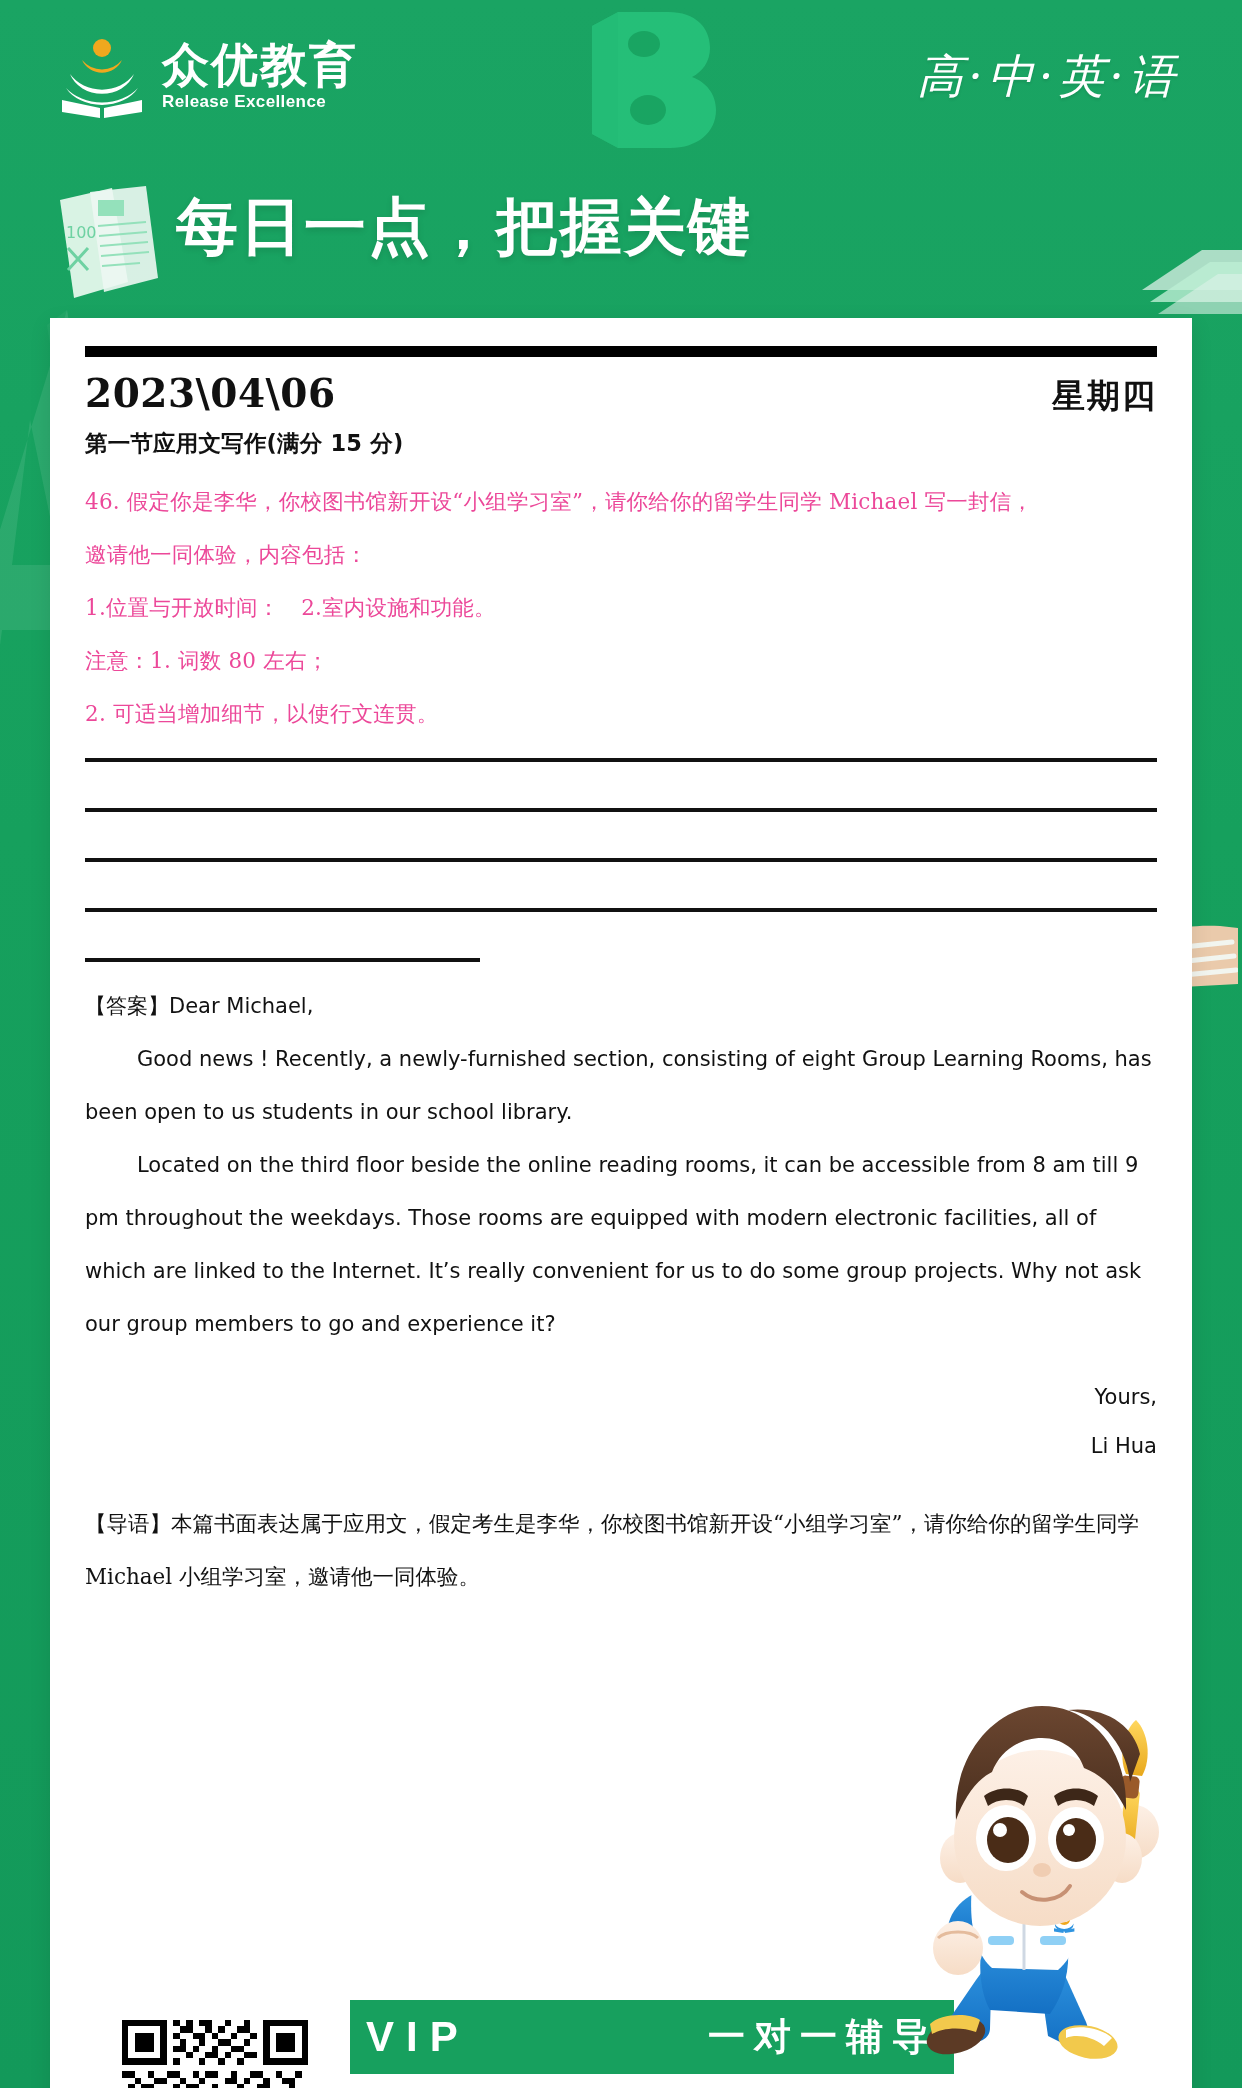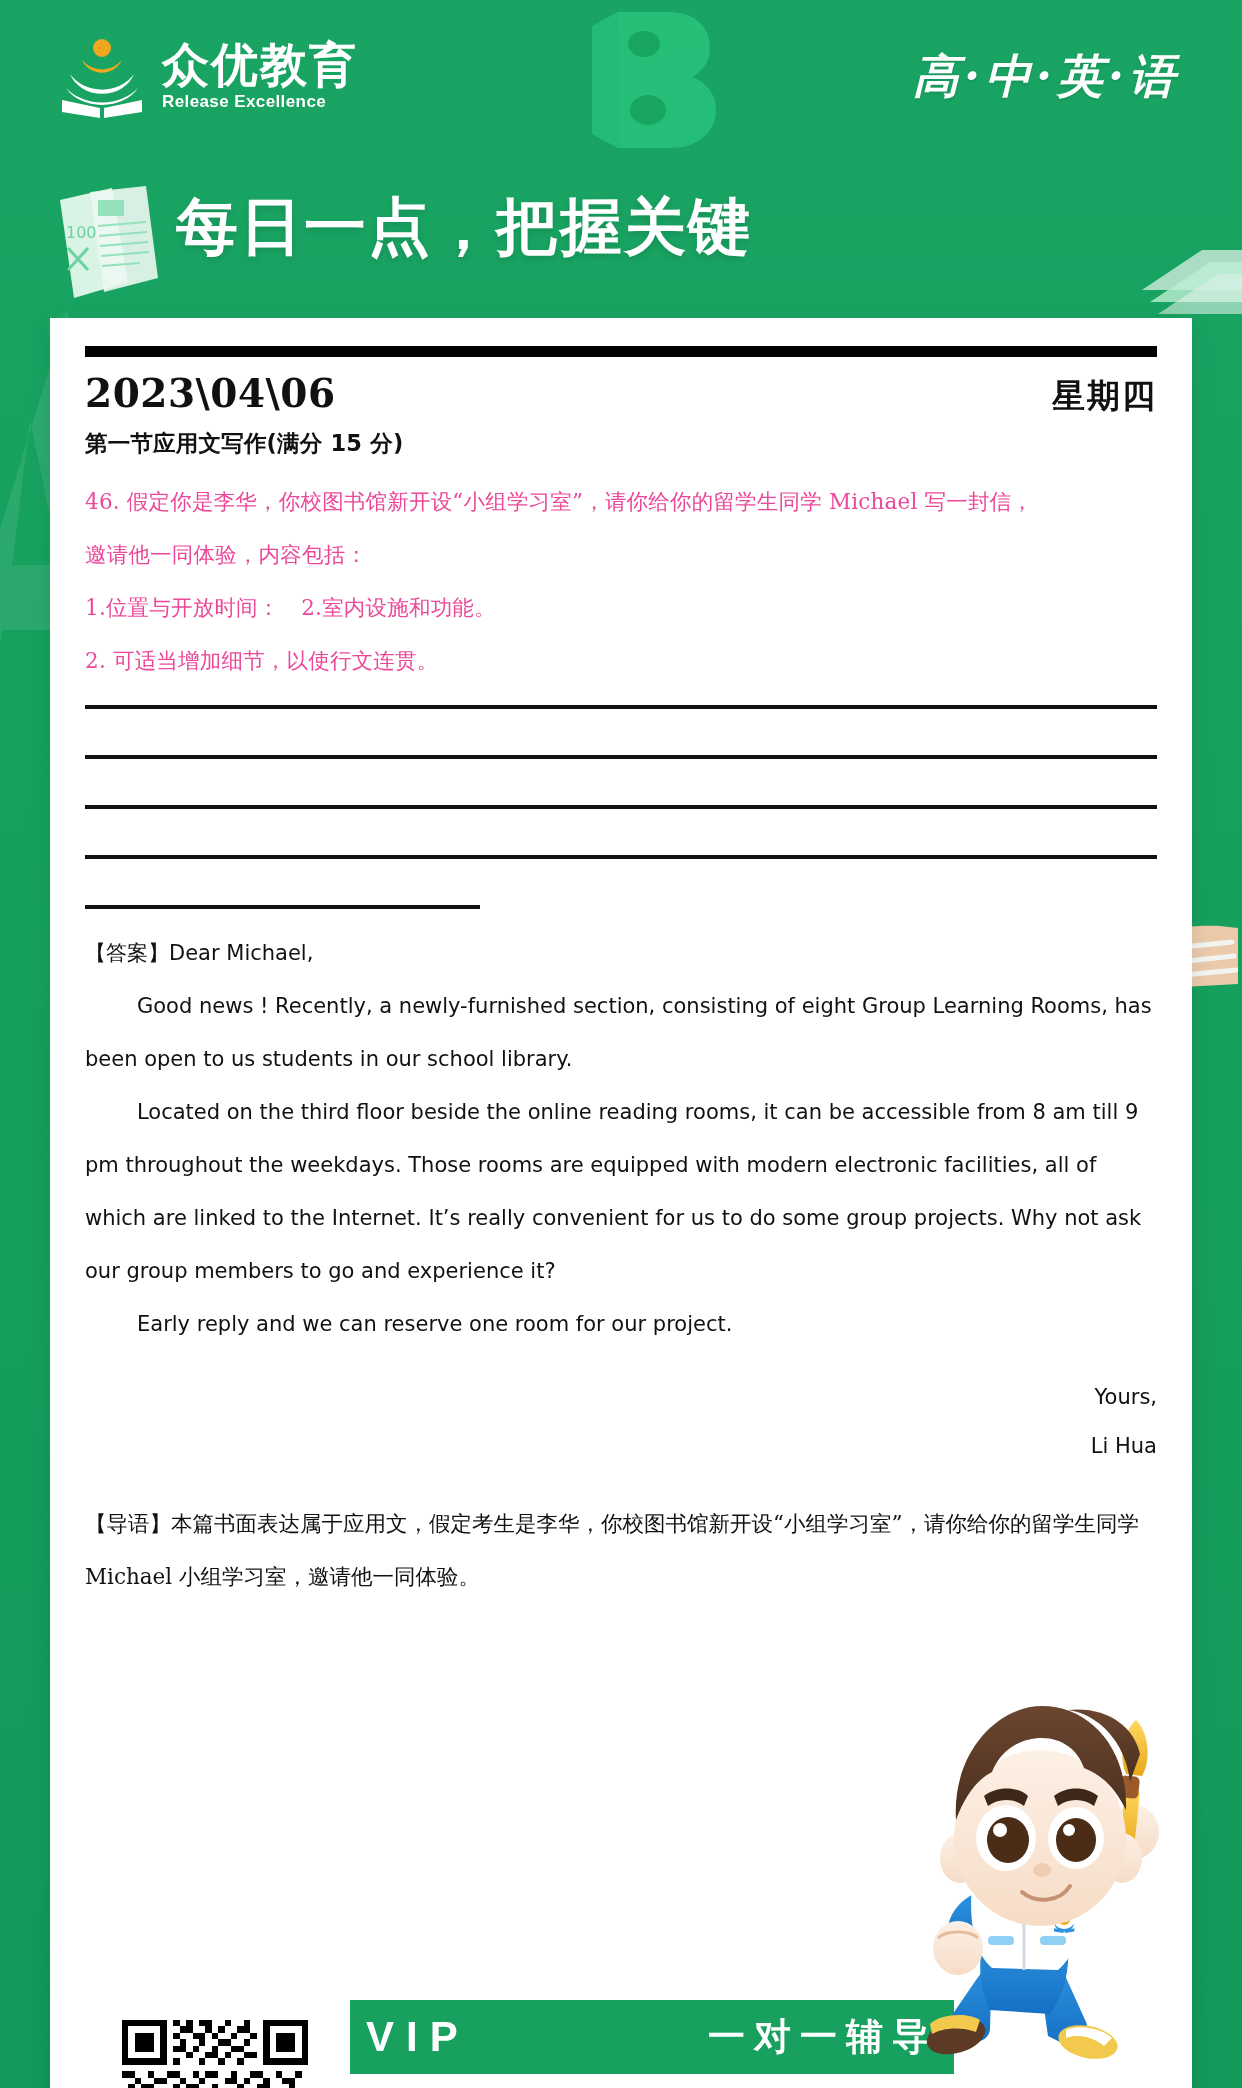--- a/index.html
+++ b/index.html
@@ -67,21 +67,21 @@
   .brand-en {
     font-size: 17px; font-weight: 700; letter-spacing: .4px;
     margin-top: 3px; font-family: "Liberation Sans", sans-serif;
   }
 
   .subject {
     position: absolute;
     right: 62px; top: 46px;
     color: #fff;
     font-size: 46px;
-    font-weight: 700;
+    font-weight: 400;
     letter-spacing: 5px;
     font-family: "DejaVu Serif", serif;
     font-style: italic;
     text-shadow: 0 2px 3px rgba(0,0,0,.10);
   }
 
   .headline {
     position: absolute;
     left: 176px; top: 185px;
     color: #fff;
@@ -325,35 +325,35 @@
       <div class="weekday">星期四</div>
     </div>
 
     <div class="doc">
 
       <div class="sec-title">第一节应用文写作(满分 15 分)</div>
 
       <div class="q-line">46. 假定你是李华，你校图书馆新开设“小组学习室”，请你给你的留学生同学 Michael 写一封信，</div>
       <div class="q-line">邀请他一同体验，内容包括：</div>
       <div class="q-line">1.位置与开放时间：　2.室内设施和功能。</div>
+      <div class="q-line">注意：1. 词数 80 左右；</div>
       <div class="q-line">2. 可适当增加细节，以使行文连贯。</div>
 
       <div class="blanks">
         <div class="blank"></div>
         <div class="blank"></div>
         <div class="blank"></div>
         <div class="blank"></div>
         <div class="blank short"></div>
       </div>
 
       <div class="ans">
         <p><span>【答案】</span><span>Dear Michael,</span></p>
         <p class="indent">Good news ! Recently, a newly-furnished section, consisting of eight Group Learning Rooms, has been open to us students in our school library.</p>
         <p class="indent">Located on the third floor beside the online reading rooms, it can be accessible from 8 am till 9 pm throughout the weekdays. Those rooms are equipped with modern electronic facilities, all of which are linked to the Internet. It’s really convenient for us to do some group projects. Why not ask our group members to go and experience it?</p>
-        <p class="indent">Early reply and we can reserve one room for our project.</p>
         <div class="gap"></div>
         <p class="right">Yours,</p>
         <p class="right">Li Hua</p>
       </div>
 
       <div class="daoyu"><span>【导语】</span><span>本篇书面表达属于应用文，假定考生是李华，你校图书馆新开设“小组学习室”，请你给你的留学生同学 Michael 小组学习室，邀请他一同体验。</span></div>
 
     </div>
 
     <div class="qr">

